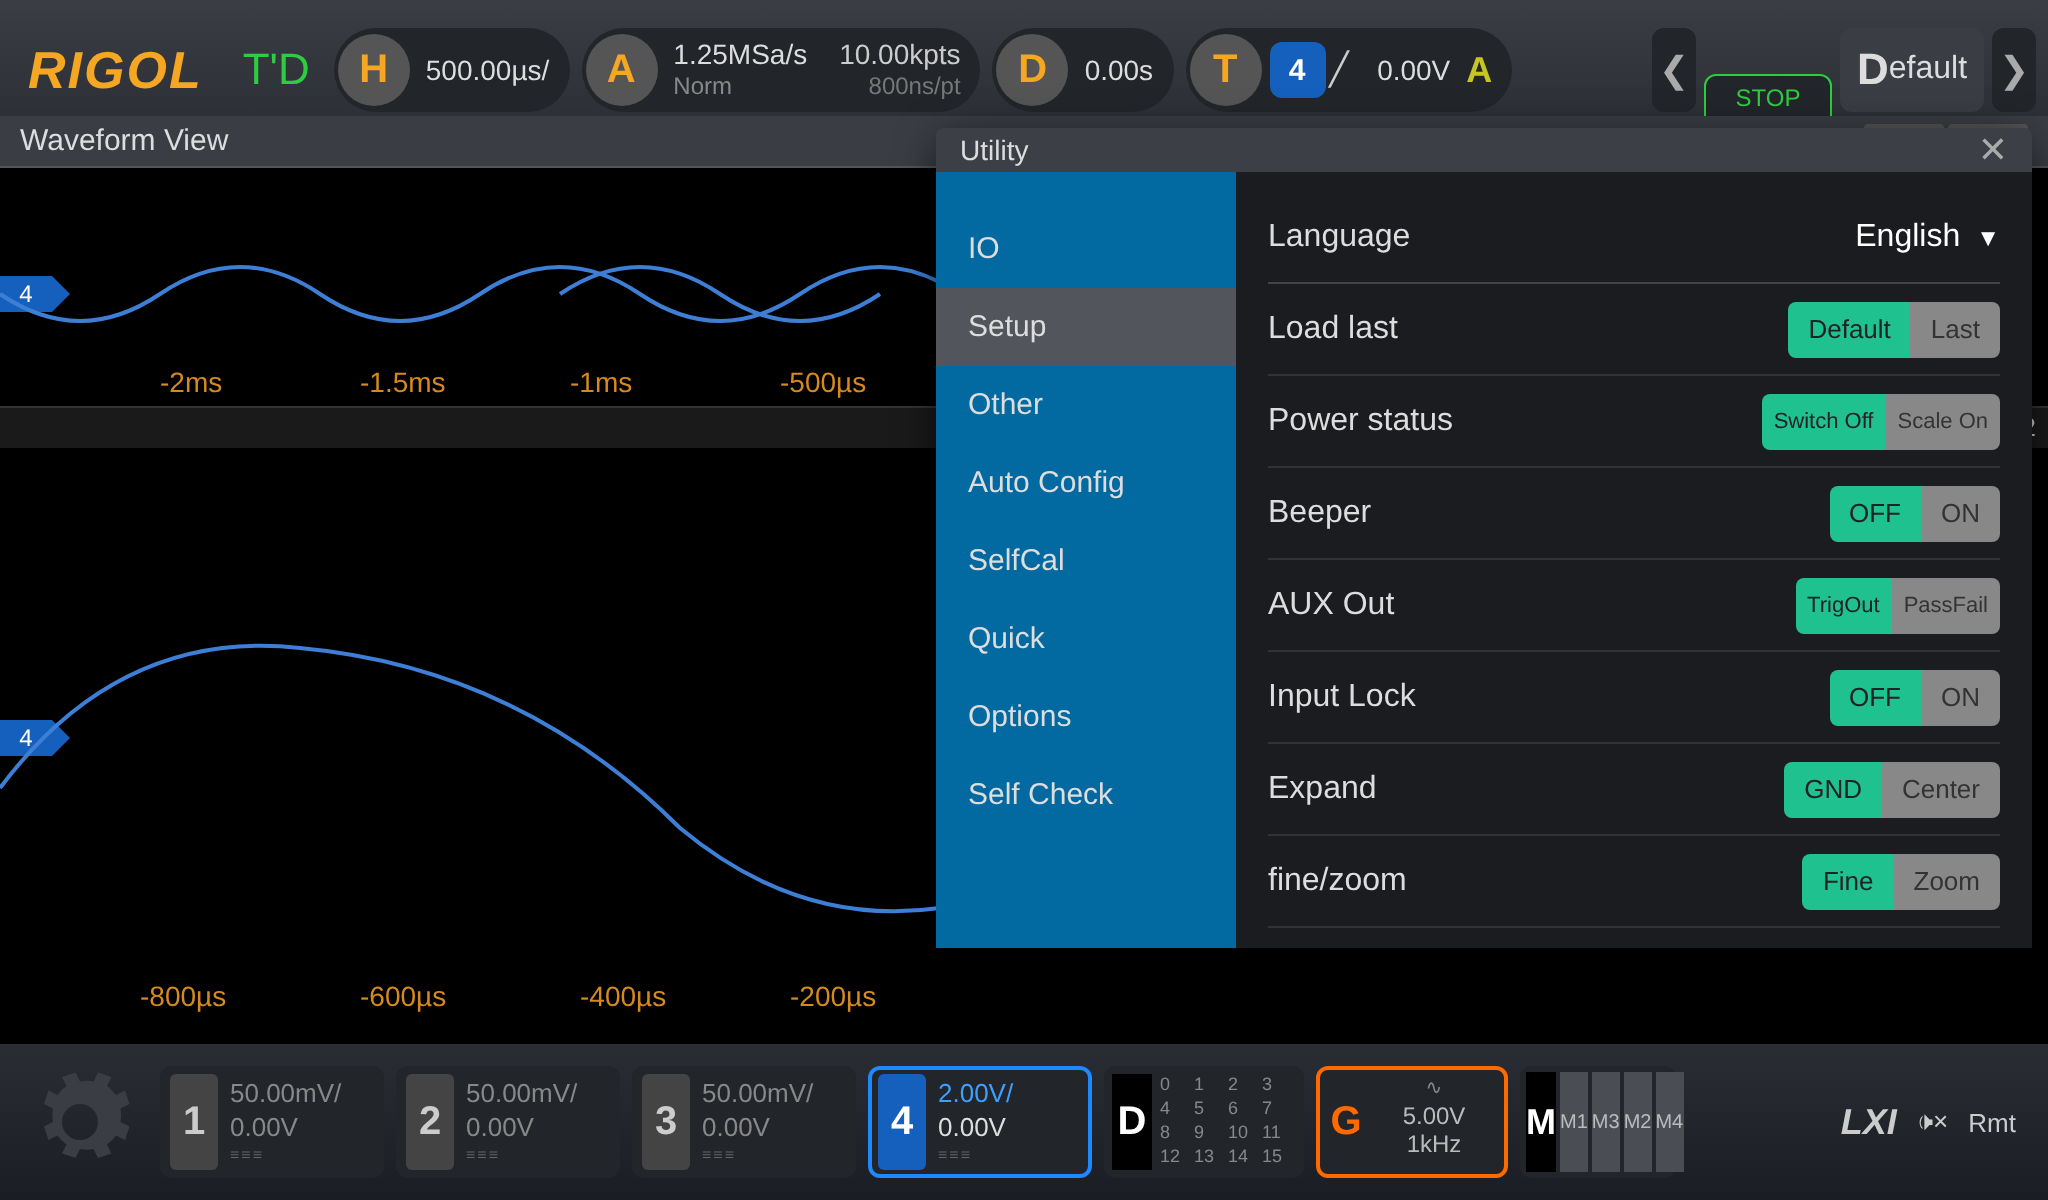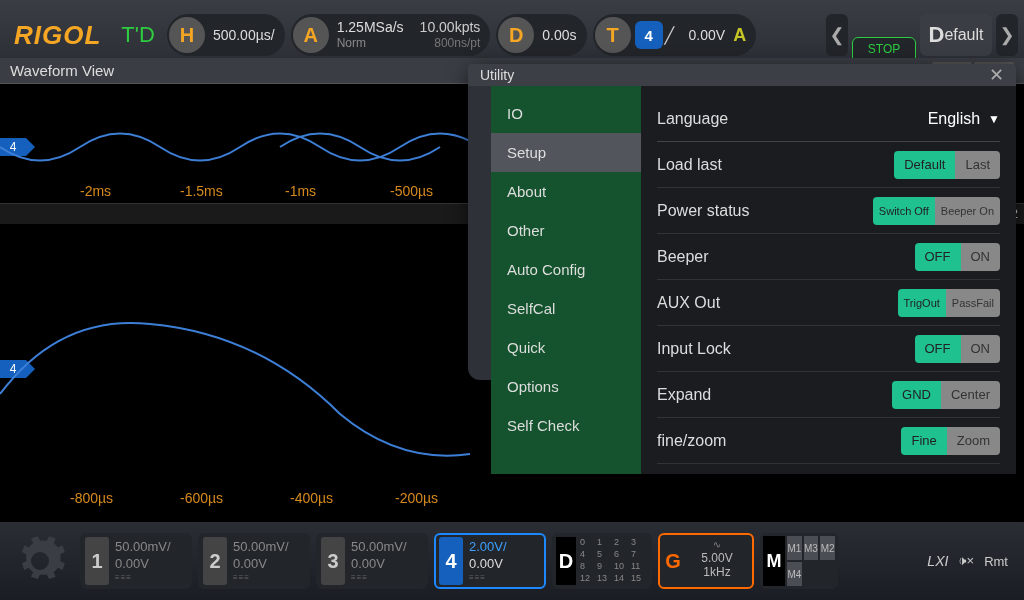--- a/index.html
+++ b/index.html
@@ -39,21 +39,21 @@
 .axis-label { position:absolute; color:#d68a1e; font-size:14px; bottom:4px; }
 .ch-marker { position:absolute; left:0; width:26px; height:18px; background:#1560bd; color:#fff; font-size:12px; display:flex;align-items:center;justify-content:center; }
 .ch-marker::after{content:""; position:absolute; right:-9px; top:0; border-top:9px solid transparent; border-bottom:9px solid transparent; border-left:9px solid #1560bd;}
 svg.sine { position:absolute; left:0; top:0; }
 
 
 .utility { position:absolute; top:64px; left:468px; right:8px; height:316px; background:#2e3238; border-radius:12px; box-shadow:0 4px 20px rgba(0,0,0,0.6); display:flex; flex-direction:column; z-index:10; }
 .utility-header { height:30px; background:#3c4046; display:flex; align-items:center; padding:0 12px; color:#ddd; font-size:14px; border-radius:4px 4px 0 0;}
 .utility-header .close { margin-left:auto; color:#aaa; font-size:18px; cursor:pointer; }
 .utility-body { flex:1; display:flex; }
-.utility-menu { width:150px; background:#14532d; padding-top:8px;margin-left:23px;}
+.utility-menu { width:150px; background:#0369a1; padding-top:19px;}
 .utility-menu .item { padding:11px 16px; color:#ddd; font-size:15px; cursor:pointer;}
 .utility-menu .item.active { background:#52565c; }
 .utility-settings { flex:1; background:#1a1c20; padding: 10px 16px; overflow-y:auto;}
 .setting-row { display:flex; align-items:center; height:46px; border-bottom:1px solid #333; color:#ddd; font-size:16px;}
 .setting-row:first-child { border-bottom:1px solid #444;}
 .setting-row .label { flex:1; }
 .setting-row .value { color:#fff; display:flex; align-items:center; gap:8px; font-size:16px;}
 .setting-row .dd { font-size:12px; color:#fff; }
 .toggle { display:flex; border-radius:4px; overflow:hidden; height:28px; }
 .toggle div { padding:0 10px; display:flex; align-items:center; font-size:13px; color:#333; background:#888; }
@@ -75,24 +75,24 @@
 .chbox .info .bars { color:#666; font-size:8px; letter-spacing:1px;}
 .dbox { width:100px; height:56px; background:#22252a; border-radius:6px; display:flex; padding:4px; gap:4px;}
 .dbox .d { width:20px; background:#000; color:#fff; font-size:20px; font-weight:bold; display:flex;align-items:center;justify-content:center;}
 .dbox .nums { flex:1; color:#888; font-size:9px; display:grid; grid-template-columns:repeat(4,1fr); line-height:1.2;}
 .gbox { width:96px; height:56px; background:#22252a; border:2px solid #ff6a00; border-radius:6px; display:flex; padding:2px;}
 .gbox .g { width:22px; color:#ff6a00; font-size:20px; font-weight:bold; display:flex;align-items:center;justify-content:center;}
 .gbox .ginfo { flex:1; text-align:center; color:#bbb; font-size:12px; line-height:1.2; padding-top:2px;}
 .gbox .wave { font-size:10px; color:#888;}
 .mbox { width:78px; height:56px; background:#22252a; border-radius:6px; display:flex; padding:3px; gap:2px;}
 .mbox .m { width:22px; background:#000; color:#fff; font-size:18px; font-weight:bold; display:flex;align-items:center;justify-content:center;}
-.mbox .mgrid { flex:1; display:grid; grid-template-columns:1fr 1fr 1fr; gap:2px;}
+.mbox .mgrid { flex:1; display:grid; grid-template-columns:1fr 1fr 1fr 1fr; gap:2px;}
 .mbox .mgrid div { background:#4a4e54; color:#bbb; font-size:10px; display:flex;align-items:center;justify-content:center;}
 .status-icons { margin-left:auto; display:flex; align-items:center; gap:10px; color:#ccc; font-size:13px; padding-right:10px;}
-.lxi { font-style:italic; font-weight:normal; font-size:14px;}
+.lxi { font-style:italic; font-weight:bold; font-size:18px;}
 </style>
 </head>
 <body>
 
 <div class="topbar">
   <div class="logo">RIGOL</div>
   <div class="td">T'D</div>
   <div class="pill">
     <div class="badge orange">H</div>
     <div class="txt">500.00µs/</div>
@@ -161,21 +161,20 @@
 
 <div class="utility">
   <div class="utility-header">
     <span>Utility</span>
     <span class="close">✕</span>
   </div>
   <div class="utility-body">
     <div class="utility-menu">
       <div class="item">IO</div>
       <div class="item active">Setup</div>
-      <div class="item">About</div>
       <div class="item">Other</div>
       <div class="item">Auto Config</div>
       <div class="item">SelfCal</div>
       <div class="item">Quick</div>
       <div class="item">Options</div>
       <div class="item">Self Check</div>
     </div>
     <div class="utility-settings">
       <div class="setting-row">
         <div class="label">Language</div>
@@ -188,21 +187,21 @@
         <div class="label">Load last</div>
         <div class="toggle">
             <div class="on">Default</div>
             <div>Last</div>
           </div>
       </div>
       <div class="setting-row">
         <div class="label">Power status</div>
         <div class="toggle small">
             <div class="on">Switch Off</div>
-            <div>Beeper On</div>
+            <div>Scale On</div>
           </div>
       </div>
       <div class="setting-row">
         <div class="label">Beeper</div>
         <div class="toggle">
             <div class="on">OFF</div>
             <div>ON</div>
           </div>
       </div>
       <div class="setting-row">

